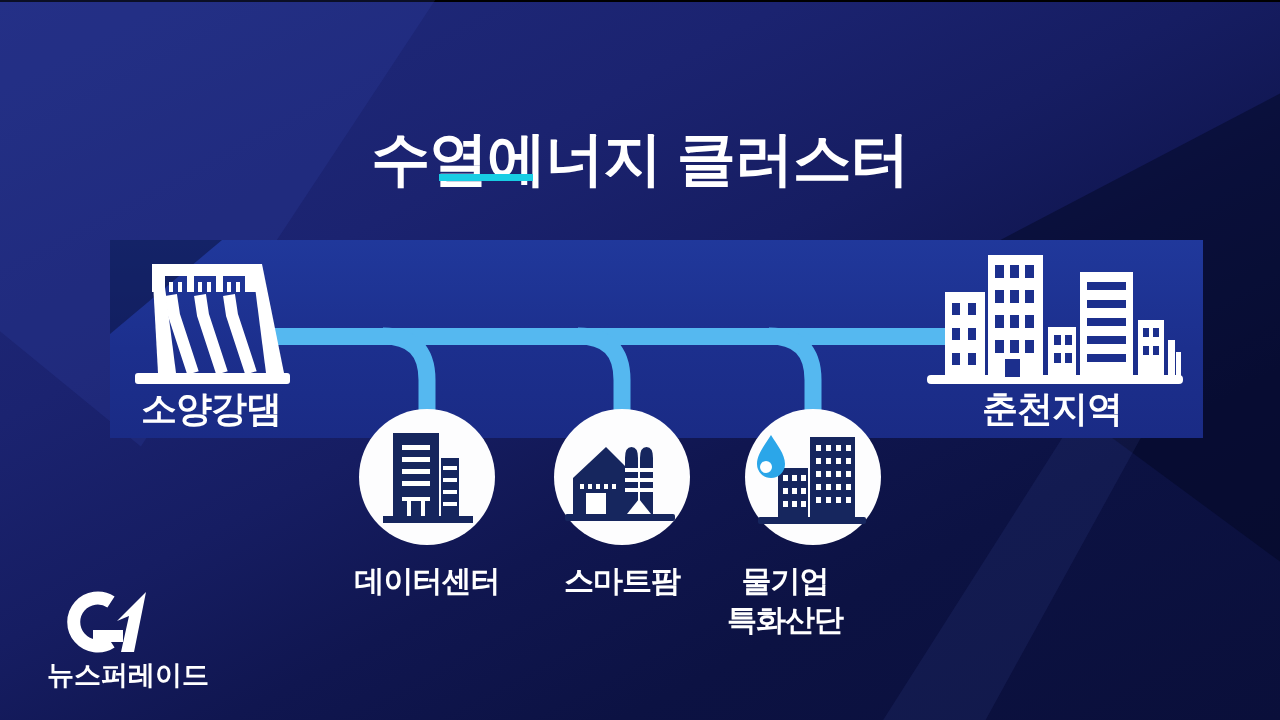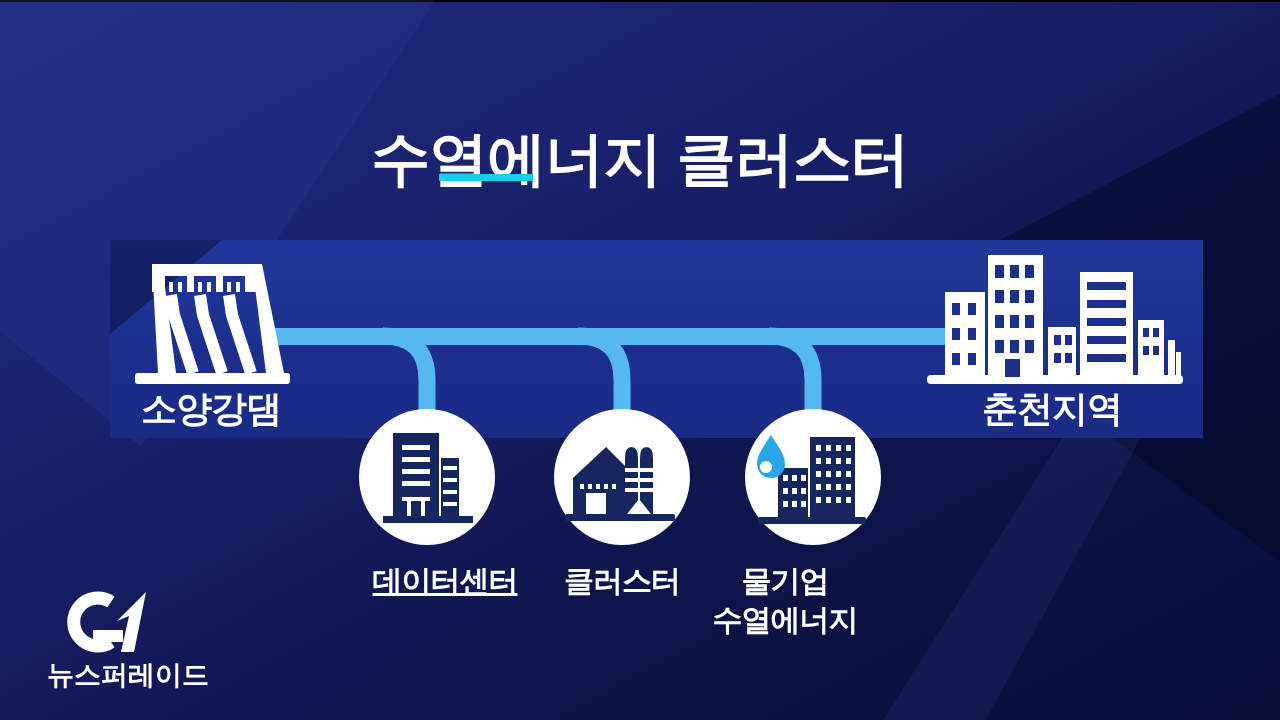--- a/index.html
+++ b/index.html
@@ -206,25 +206,25 @@
         <rect x="42" y="60" width="5" height="6"></rect>
         <rect x="51" y="60" width="5" height="6"></rect>
       <rect x="33" y="73" width="5" height="6"></rect>
         <rect x="42" y="73" width="5" height="6"></rect>
         <rect x="51" y="73" width="5" height="6"></rect>
     </g>
     <path d="M21 7 C15 17 7 26 7 36 A14 14 0 0 0 35 36 C35 26 27 17 21 7 Z" fill="#2ba6e9"></path>
     <circle cx="16" cy="39" r="6" fill="#fff"></circle>
   </svg>
 
-  <div class="label node-label" style="left:445px;text-decoration:underline;">데이터센터</div>
-  <div class="label node-label" style="left:622px;">클러스터</div>
+  <div class="label node-label" style="left:427px;">데이터센터</div>
+  <div class="label node-label" style="left:622px;">스마트팜</div>
   <div class="label node-label" style="left:785px;">
     <span>물기업</span><br>
-    <span>수열에너지</span>
+    <span>특화산단</span>
   </div>
 
   <svg width="100" height="68" viewBox="0 0 100 68" style="left:55px;top:588px;" aria-label="G1">
     <path d="M 56 14 A 24 24 0 1 0 56 54" fill="none" stroke="#fff" stroke-width="13"></path>
     <rect x="38" y="42" width="30" height="12" fill="#fff"></rect>
     <polygon points="91,4 79,64 66,64 74,28 62,33" fill="#fff"></polygon>
   </svg>
   <div class="program">뉴스퍼레이드</div>
 </div>
 

